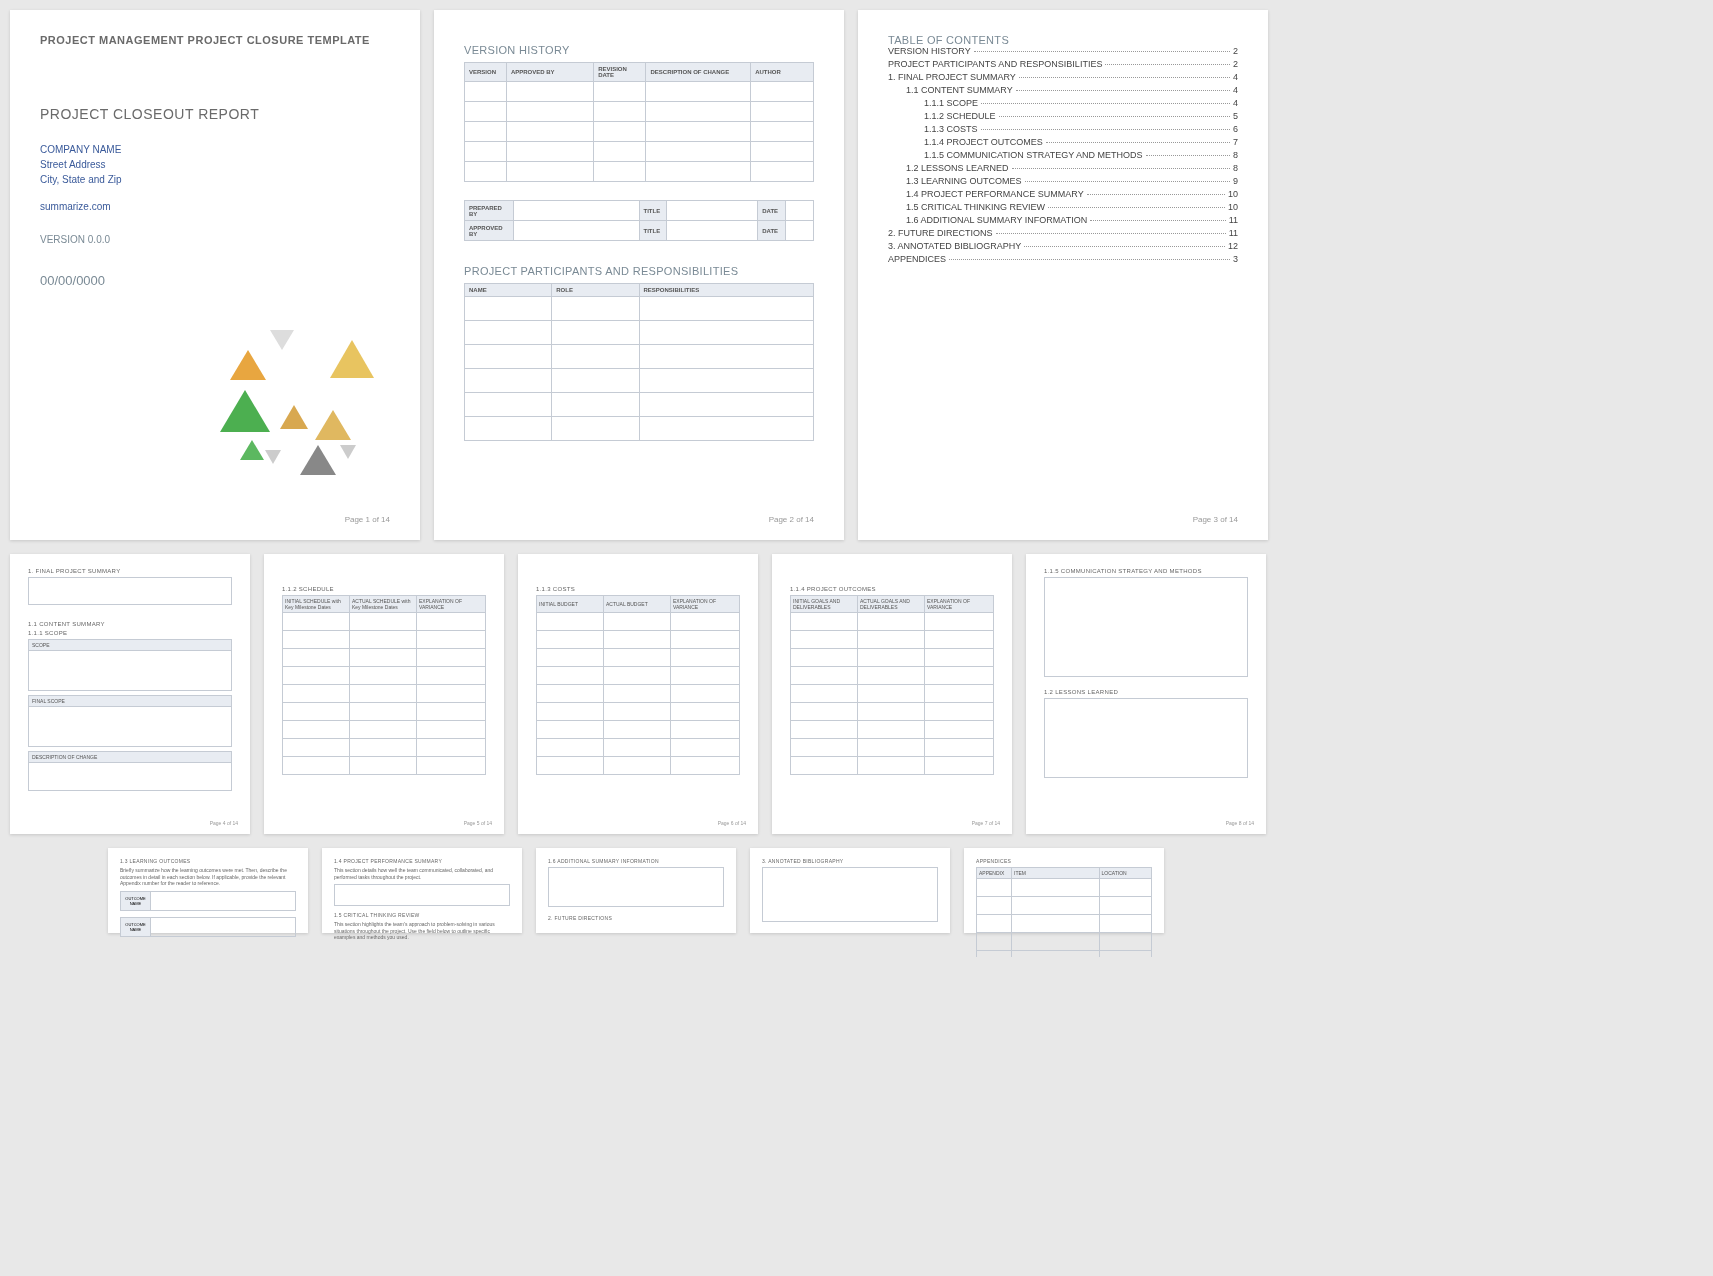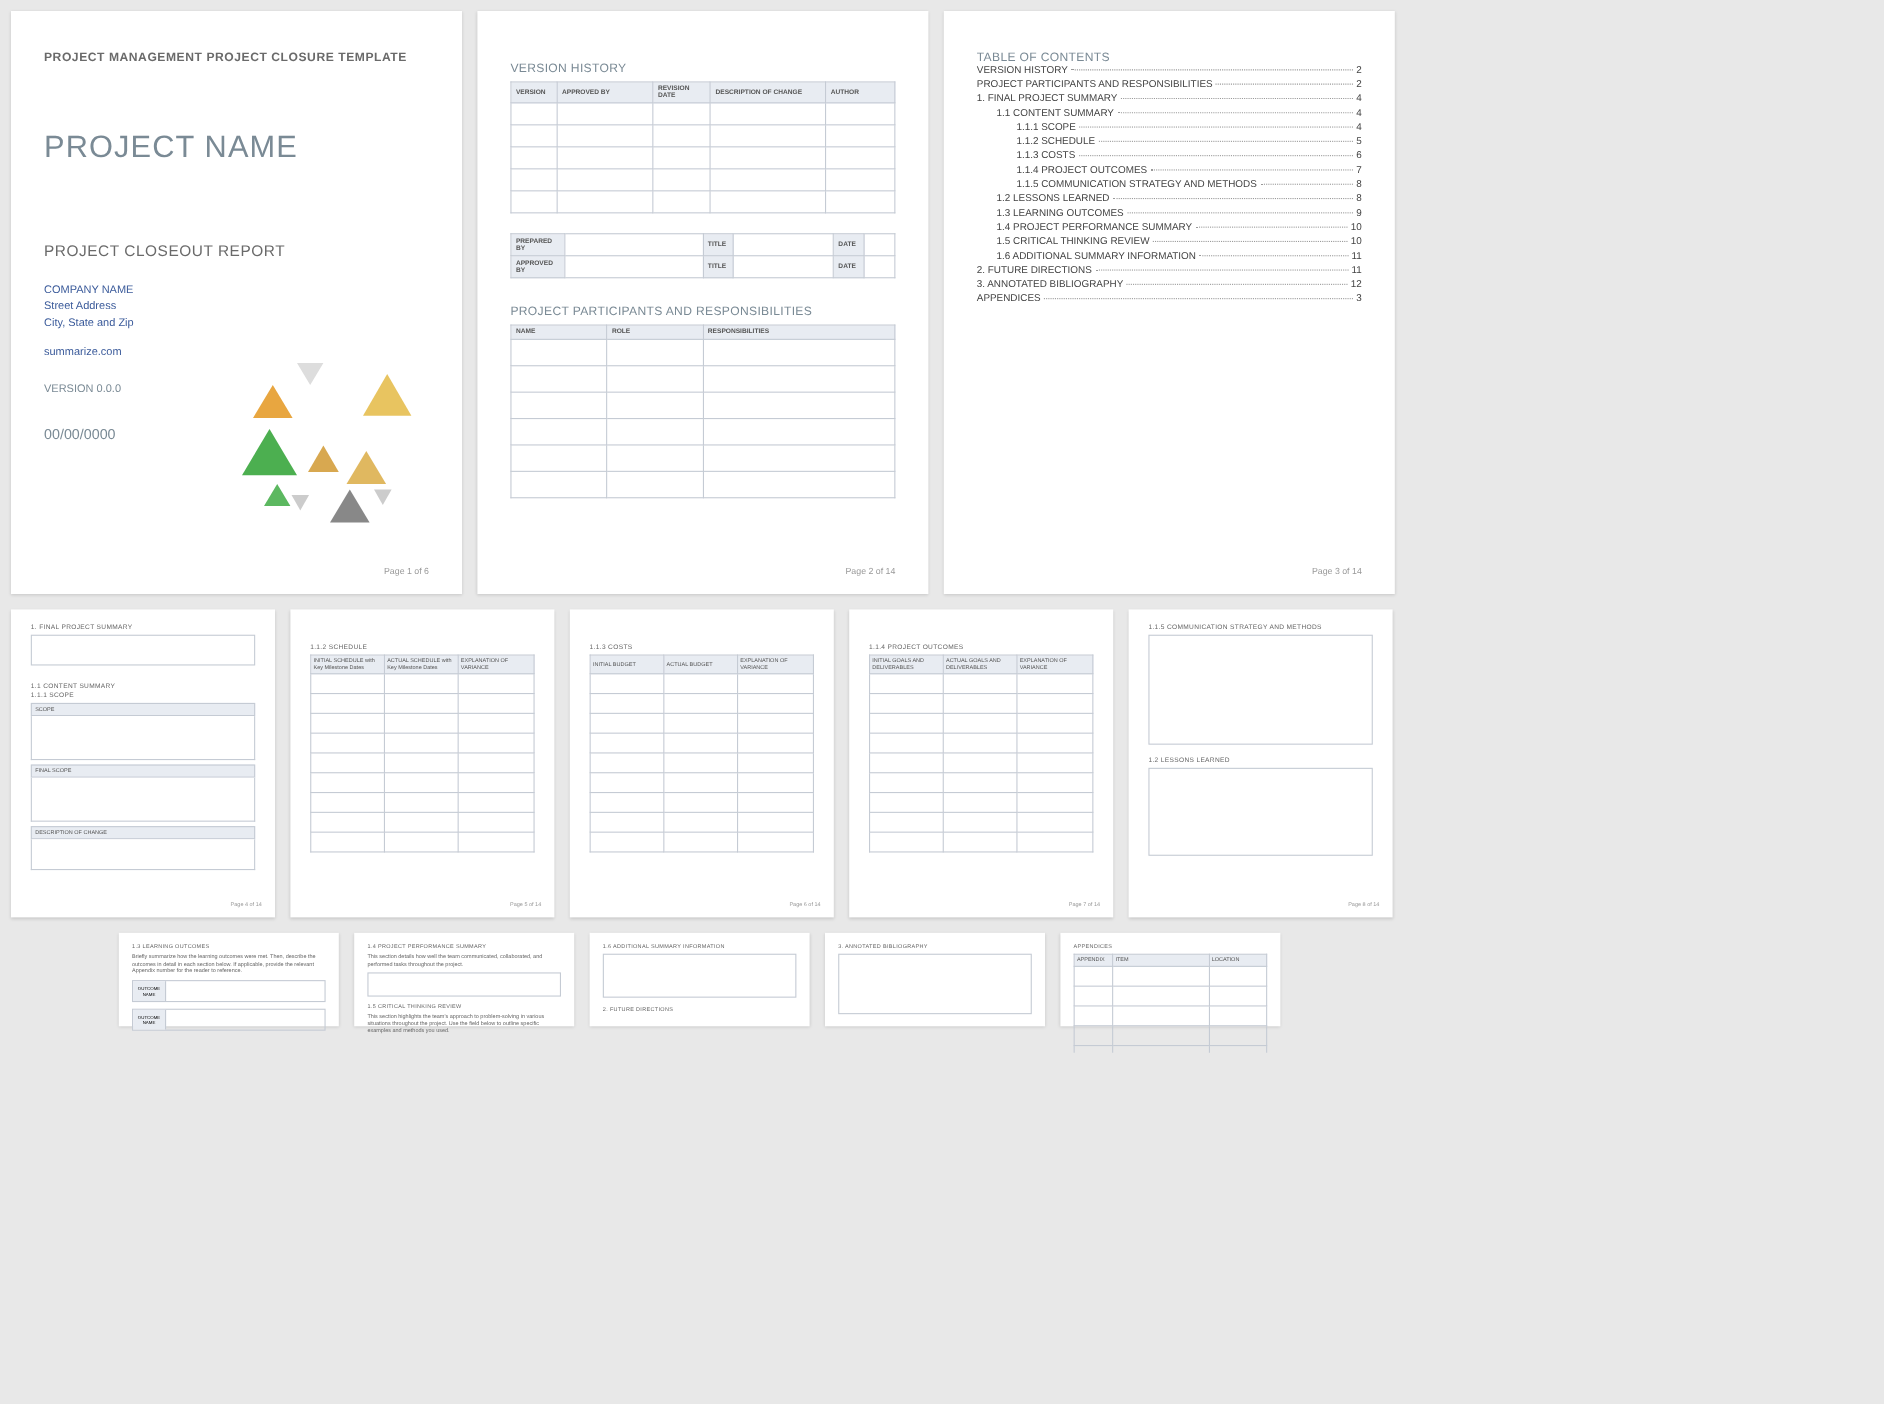--- a/index.html
+++ b/index.html
@@ -1,18 +1,18 @@
 <!DOCTYPE html>
 <html><head>
 <meta charset="utf-8">
 <style>
 *{box-sizing:border-box;margin:0;padding:0}
 body{background:#e8e8e8;font-family:Arial,Helvetica,sans-serif;padding:10px}
 .row{display:flex;gap:14px;margin-bottom:14px}
-.page{background:#fff;box-shadow:0 1px 3px rgba(0,0,0,0.15);position:relative;padding:36px 30px}
+.page{background:#fff;box-shadow:0 1px 3px rgba(0,0,0,0.15);position:relative;padding:24px 30px}
 .page-large{width:410px;height:530px}
 .page-medium{width:240px;height:280px}
 .page-small{width:200px;height:85px;padding:10px 12px}
 .template-header{color:#6a6a6a;font-size:11px;font-weight:bold;letter-spacing:0.5px;margin-bottom:60px}
 .project-name{color:#7a8a95;font-size:28px;font-weight:300;letter-spacing:1px;margin-bottom:70px}
 .subtitle{color:#6a6a6a;font-size:14px;letter-spacing:0.5px;margin-bottom:20px}
 .company-info{font-size:10px;color:#3a5a9a;line-height:1.5}
 .company-info .name{font-weight:normal}
 .web{color:#3a5a9a;font-size:10px;margin-top:14px}
 .version{color:#7a8a95;font-size:10px;margin-top:22px}
@@ -48,21 +48,20 @@
 .row2-wrap{display:flex;gap:14px}
 .page-small .small-title{font-size:5px}
 </style>
 </head>
 <body>
 
 <div class="row">
 
   <div class="page page-large">
     <div class="template-header">PROJECT MANAGEMENT PROJECT CLOSURE TEMPLATE</div>
-    <div class="project-name">PROJECT NAME</div>
     <div class="subtitle">PROJECT CLOSEOUT REPORT</div>
     <div class="company-info">
       <div class="name">COMPANY NAME</div>
       <div>Street Address</div>
       <div>City, State and Zip</div>
     </div>
     <div class="web">summarize.com</div>
     <div class="version">VERSION 0.0.0</div>
     <div class="date">00/00/0000</div>
     <div class="triangles">
@@ -70,21 +69,21 @@
       <div class="tri" style="left:120px;top:30px;border-width:0 22px 38px 22px;border-color:transparent transparent #e8c460 transparent"></div>
       <div class="tri" style="left:10px;top:80px;border-width:0 25px 42px 25px;border-color:transparent transparent #4caf50 transparent"></div>
       <div class="tri" style="left:70px;top:95px;border-width:0 14px 24px 14px;border-color:transparent transparent #d8a850 transparent"></div>
       <div class="tri" style="left:105px;top:100px;border-width:0 18px 30px 18px;border-color:transparent transparent #e0b860 transparent"></div>
       <div class="tri" style="left:30px;top:130px;border-width:0 12px 20px 12px;border-color:transparent transparent #5cb860 transparent"></div>
       <div class="tri" style="left:90px;top:135px;border-width:0 18px 30px 18px;border-color:transparent transparent #888 transparent"></div>
       <div class="tri" style="left:60px;top:20px;border-width:20px 12px 0 12px;border-color:#ddd transparent transparent transparent"></div>
       <div class="tri" style="left:55px;top:140px;border-width:14px 8px 0 8px;border-color:#ccc transparent transparent transparent"></div>
       <div class="tri" style="left:130px;top:135px;border-width:14px 8px 0 8px;border-color:#ccc transparent transparent transparent"></div>
     </div>
-    <div class="page-footer">Page 1 of 6</div>
+    <div class="page-footer">Page 1 of 14</div>
   </div>
 
   <div class="page page-large">
     <div class="section-title">VERSION HISTORY</div>
     <table>
       <tbody>
           <tr>
         <th style="width:12%">VERSION</th>
         <th style="width:25%">APPROVED BY</th>
         <th style="width:15%">REVISION DATE</th>

